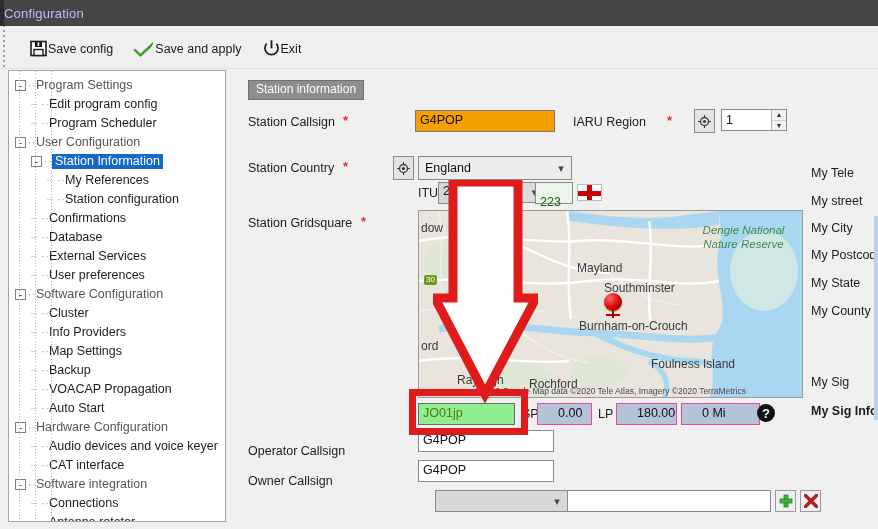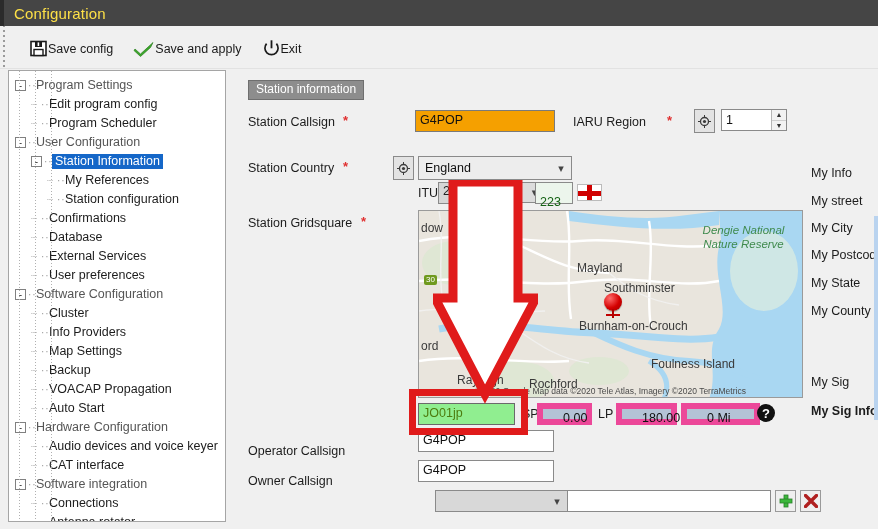--- a/index.html
+++ b/index.html
@@ -16,21 +16,21 @@
   
   #titlebar {
     position:absolute; left:0; top:0; width:878px; height:26px;
     background:#454545; color:#ffffff;
     display:flex; align-items:center;
   }
   #titlebar .tbar-accent {
     width:4px; height:26px; background:#2b2b2b; flex:0 0 auto;
   }
   #titlebar .tbar-title {
-    padding-left:10px; font-size:15px; letter-spacing:.2px; color:#fde047;
+    font-size:13px; letter-spacing:.2px; color:#c4b5fd;
   }
 
   
   #toolbar {
     position:absolute; left:0; top:26px; width:878px; height:43px;
     background:#f0f0f0;
     border-bottom:1px solid #e2e2e2;
     display:flex; align-items:flex-start;
   }
   #toolbar .grip {
@@ -105,21 +105,21 @@
   }
   .req { position:absolute; color:#e03030; font-size:13px; font-weight:bold; }
 
   .tinput {
     position:absolute; background:#ffffff; border:1px solid #8a8a8a;
     font-family:"Liberation Sans", sans-serif; font-size:12.5px;
     color:#111; padding:2px 4px; line-height:15px; height:22px;
   }
   .tinput.orange { background:#f5a000; border:1px solid #7a7a7a; }
   .tinput.green  { background:#90ee90; border:1px solid #6a6a6a; color:#4d7c0f; }
-  .tinput.bluegrey { background:#b4c3d6; border:6px solid #ec4899;padding-left:20px; }
+  .tinput.bluegrey { background:#b4c3d6; border:1px solid #ec4899;padding-left:20px; }
   .tinput.itu { background:#d6d6d6; border:1px solid #8a8a8a; color:#222; }
   .tinput.cq-num { background:#ecf5ec; border:1px solid #8a8a8a; color:#156315; text-align:left;}
 
   .combo {
     position:absolute; background:#ededed; border:1px solid #8a8a8a;
     height:24px; font-size:12.5px; color:#111;
     display:flex; align-items:center; padding-left:6px;
   }
   .combo .cv { flex:1; }
   .combo .carat {
@@ -426,21 +426,21 @@
       <rect x="5" y="1" width="4" height="12" fill="#3cb83c" stroke="#2a7f2a" stroke-width=".8"></rect>
       <rect x="1" y="5" width="12" height="4" fill="#3cb83c" stroke="#2a7f2a" stroke-width=".8"></rect>
     </svg>
   </div>
   <div class="xbtn" style="left:570px; top:420px;">
     <svg width="14" height="14" viewBox="0 0 14 14">
       <path d="M1.5 1.5 L12.5 12.5 M12.5 1.5 L1.5 12.5" stroke="#b02020" stroke-width="3.4" stroke-linecap="round"></path>
     </svg>
   </div>
 
-  <div class="rlabel" style="left:581px; top:96px;">My Info</div>
+  <div class="rlabel" style="left:581px; top:96px;">My Tele</div>
   <div class="rlabel" style="left:581px; top:124px;">My street</div>
   <div class="rlabel" style="left:581px; top:151px;">My City</div>
   <div class="rlabel" style="left:581px; top:178px;">My Postcode</div>
   <div class="rlabel" style="left:581px; top:206px;">My State</div>
   <div class="rlabel" style="left:581px; top:234px;">My County</div>
   <div class="rlabel" style="left:581px; top:305px;">My Sig</div>
   <div class="rlabel" style="left:581px; top:334px;font-weight:bold;">My Sig Info</div>
 </div>
 
 <div id="right-edge-bar"></div>

